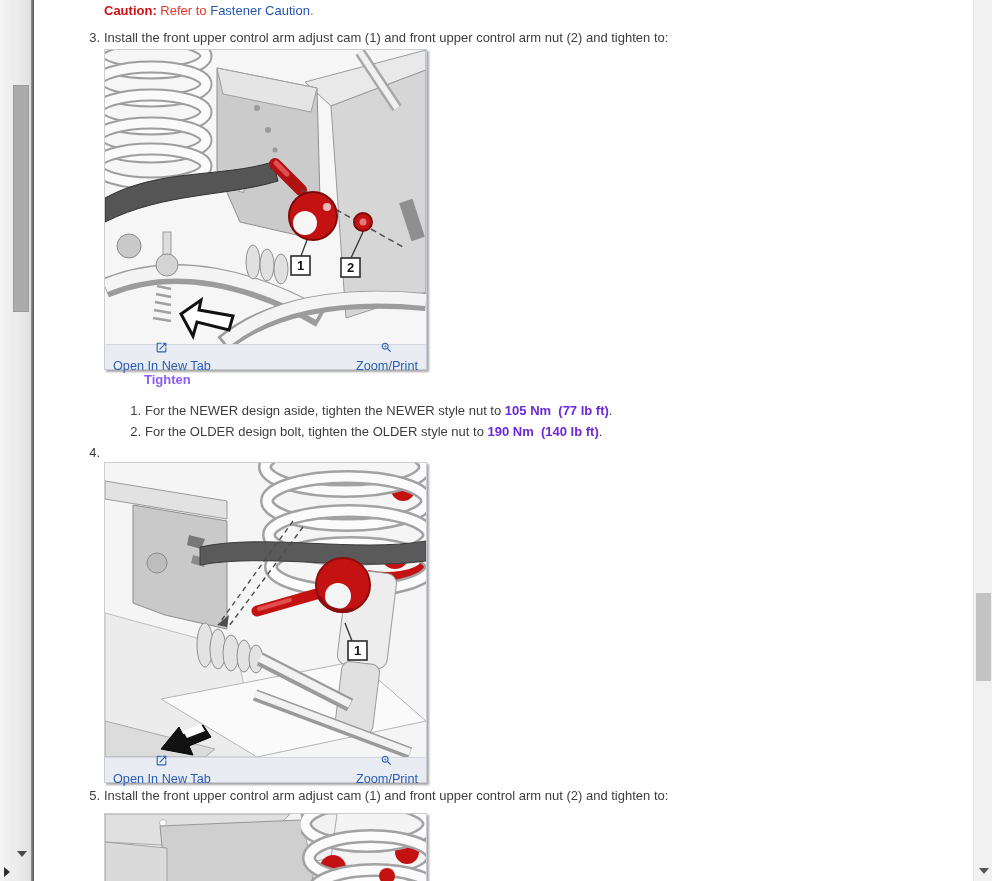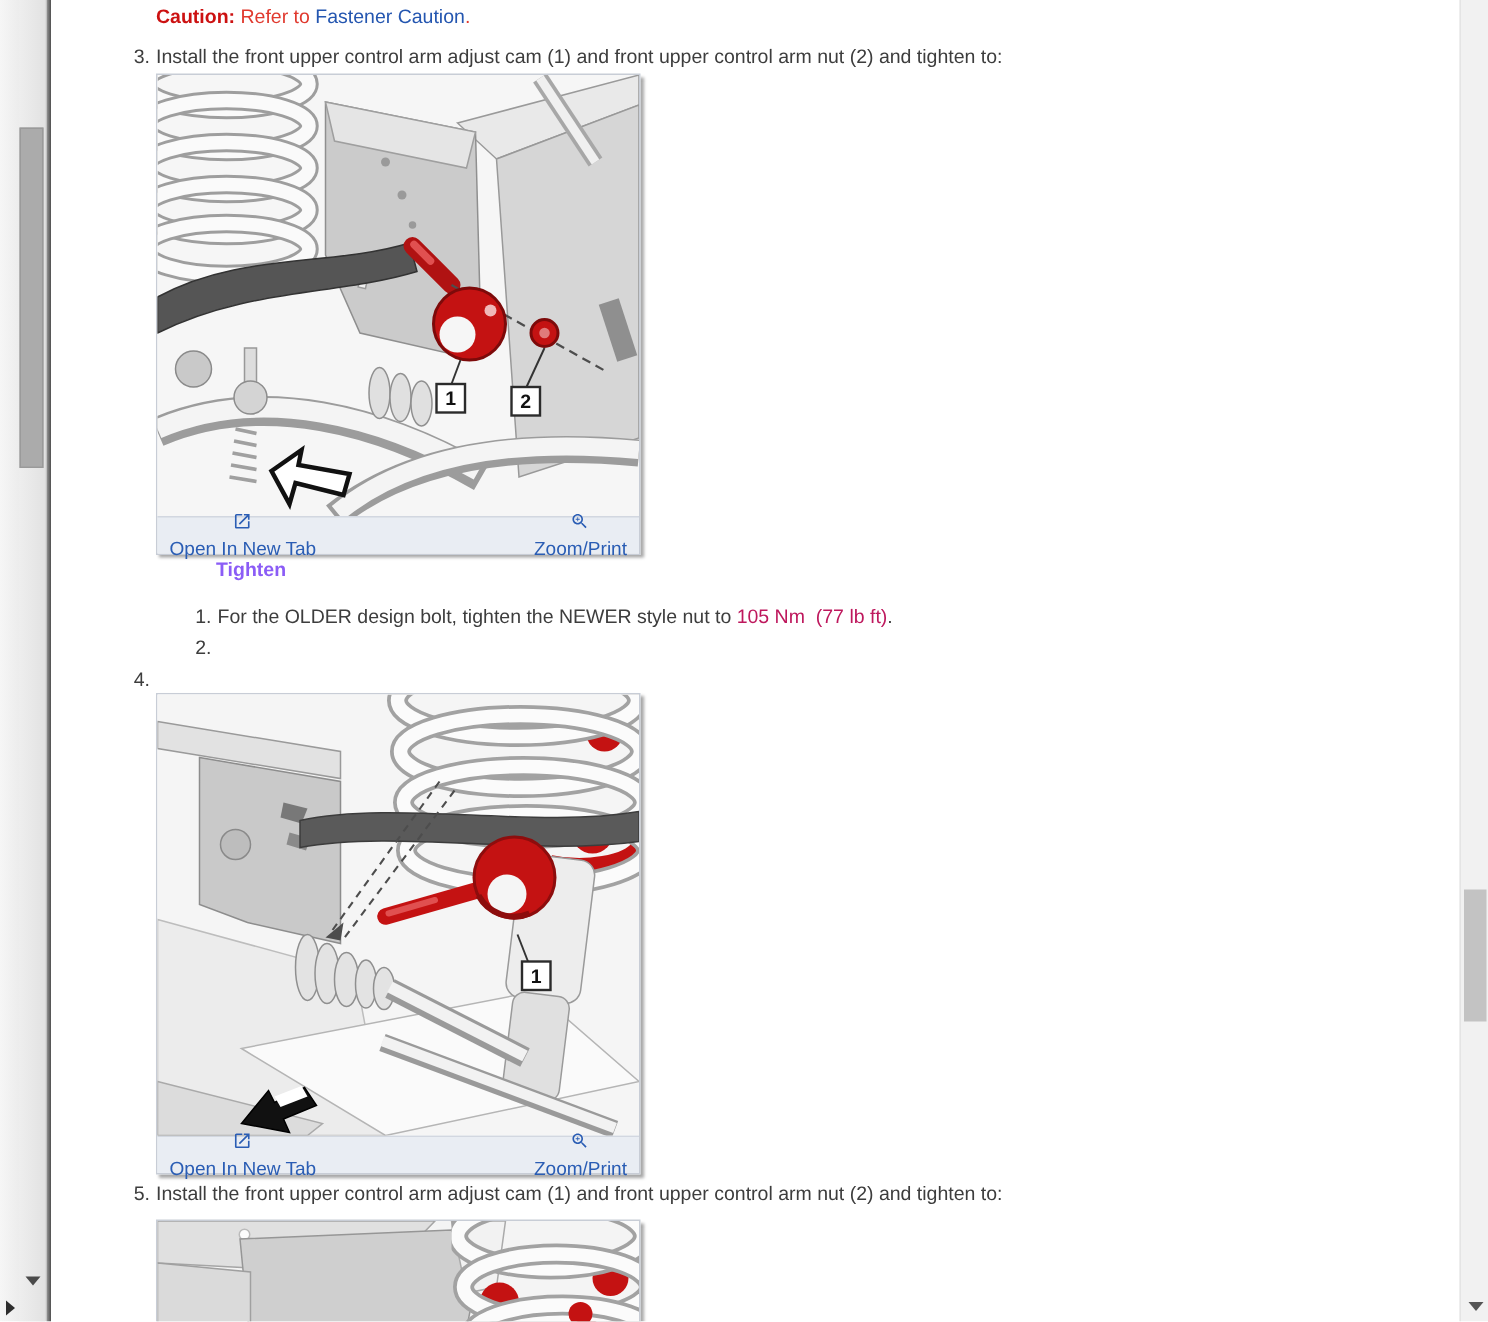--- a/index.html
+++ b/index.html
@@ -38,21 +38,21 @@
   .step { display:flex; line-height:16px; }
   .step .num { flex:none; width:13px; text-align:right; margin-right:4px; }
   .step-3 { left:53px; top:30px; width:860px; }
   .step-4 { left:53px; top:445px; width:880px; }
   .step-5 { left:53px; top:788px; width:880px; }
   .tighten { left:110px; top:372px; font-weight:bold; color:#8b5cf6; }
   .substep { display:flex; line-height:16px; }
   .substep .num { flex:none; width:13px; text-align:right; margin-right:4px; }
   .substep-1 { left:94px; top:403px; width:700px; }
   .substep-2 { left:94px; top:424px; width:700px; }
-  .torque { font-weight:normal; white-space:pre; color:#be185d; }
+  .torque { font-weight:bold; white-space:pre; color:#6d28d9; }
 
   
   .figure { position:absolute; left:70px; width:323px; background:#fff;
     border:1px solid #c8cdd6; box-shadow:2px 2px 2px rgba(0,0,0,0.35); }
   .figure-1 { top:49px; }
   .figure-2 { top:462px; }
   .figure-3 { top:813px; }
   .fig-canvas { display:block; width:321px; height:294px; background:#f6f6f6; }
   .fig-canvas svg { display:block; }
   .fig-toolbar { height:25px; background:#e9edf3; border-top:1px solid #d2d7e0;
@@ -197,24 +197,25 @@
           </svg>
         <span>Zoom/Print</span>
       </a>
     </div>
   </div>
 
   <div class="abs tighten">Tighten</div>
 
   <div class="abs substep substep-1">
     <span class="num">1.</span>
-    <span><span>For the OLDER design bolt, tighten the NEWER style nut to </span><span class="torque">105 Nm  (77 lb ft)</span><span>.</span></span>
+    <span><span>For the NEWER design aside, tighten the NEWER style nut to </span><span class="torque">105 Nm  (77 lb ft)</span><span>.</span></span>
   </div>
   <div class="abs substep substep-2">
     <span class="num">2.</span>
+    <span><span>For the OLDER design bolt, tighten the OLDER style nut to </span><span class="torque">190 Nm  (140 lb ft)</span><span>.</span></span>
   </div>
 
   <div class="abs step step-4">
     <span class="num">4.</span>
   </div>
 
   <div class="figure figure-2">
     <div class="fig-canvas">
       <svg width="321" height="294" viewBox="0 0 321 294">
         <rect width="321" height="294" fill="#f5f5f5"></rect>

